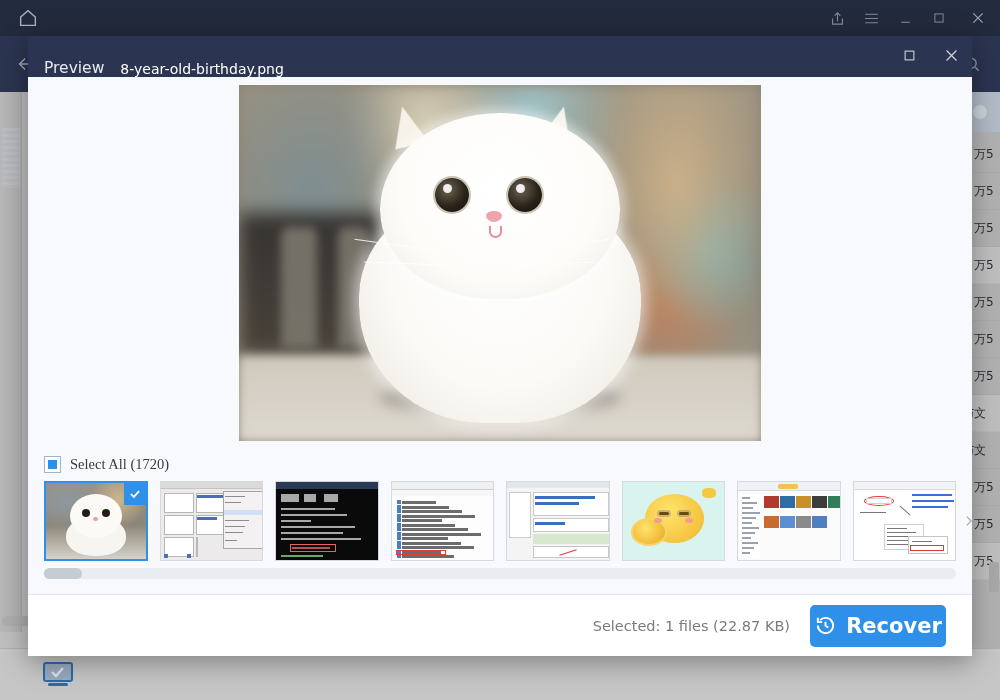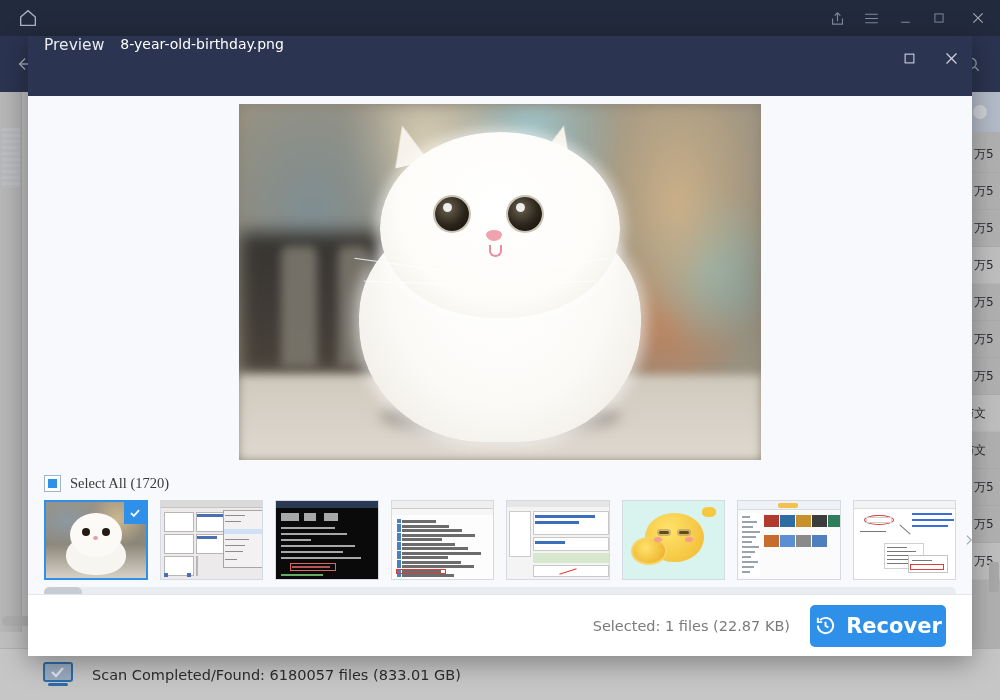--- a/index.html
+++ b/index.html
@@ -112,22 +112,22 @@
   }
 
   
   .dialog {
     position: absolute; left: 28px; top: 36px;
     width: 944px; height: 620px;
     background: #f7f9fc;
     box-shadow: 0 6px 26px rgba(0,0,0,.36);
   }
   .dialog-titlebar {
-    height: 60px; background: #2b3450;
-    display: flex; align-items: flex-start;
+    height: 41px; background: #2b3450;
+    display: flex; align-items: flex-end;
     color: #fff;
   }
   .dlg-label {
     margin-left: 16px; font-size: 15.5px; color: #e8eaf0;
     font-family: "DejaVu Sans", sans-serif;
   }
   .dlg-filename {
     margin-left: 16px; font-size: 14px; color: #ffffff;
     font-family: "DejaVu Sans", sans-serif;
   }
@@ -472,21 +472,20 @@
     </div>
 
     <div class="app-statusbar">
       <div class="status-device-icon">
         <svg width="40" height="30" viewBox="0 0 40 30" fill="none">
           <rect x="6" y="3" width="28" height="18" rx="2" fill="#9aabc0" stroke="#2c6ca8" stroke-width="2"></rect>
           <path d="M14 12l4 4 7-8" stroke="#dfe6ef" stroke-width="2.4" fill="none"></path>
           <rect x="10" y="23" width="20" height="3" rx="1.5" fill="#2c6ca8"></rect>
         </svg>
       </div>
-      <div class="status-text">Scan Completed/Found: 6180057 files (833.01 GB)</div>
     </div>
   </div>
 
   <div class="dialog">
 
     <div class="dialog-titlebar">
       <span class="dlg-label">Preview</span>
       <span class="dlg-filename">8-year-old-birthday.png</span>
       <div class="dlg-spacer"></div>
       <div class="dlg-btn">

